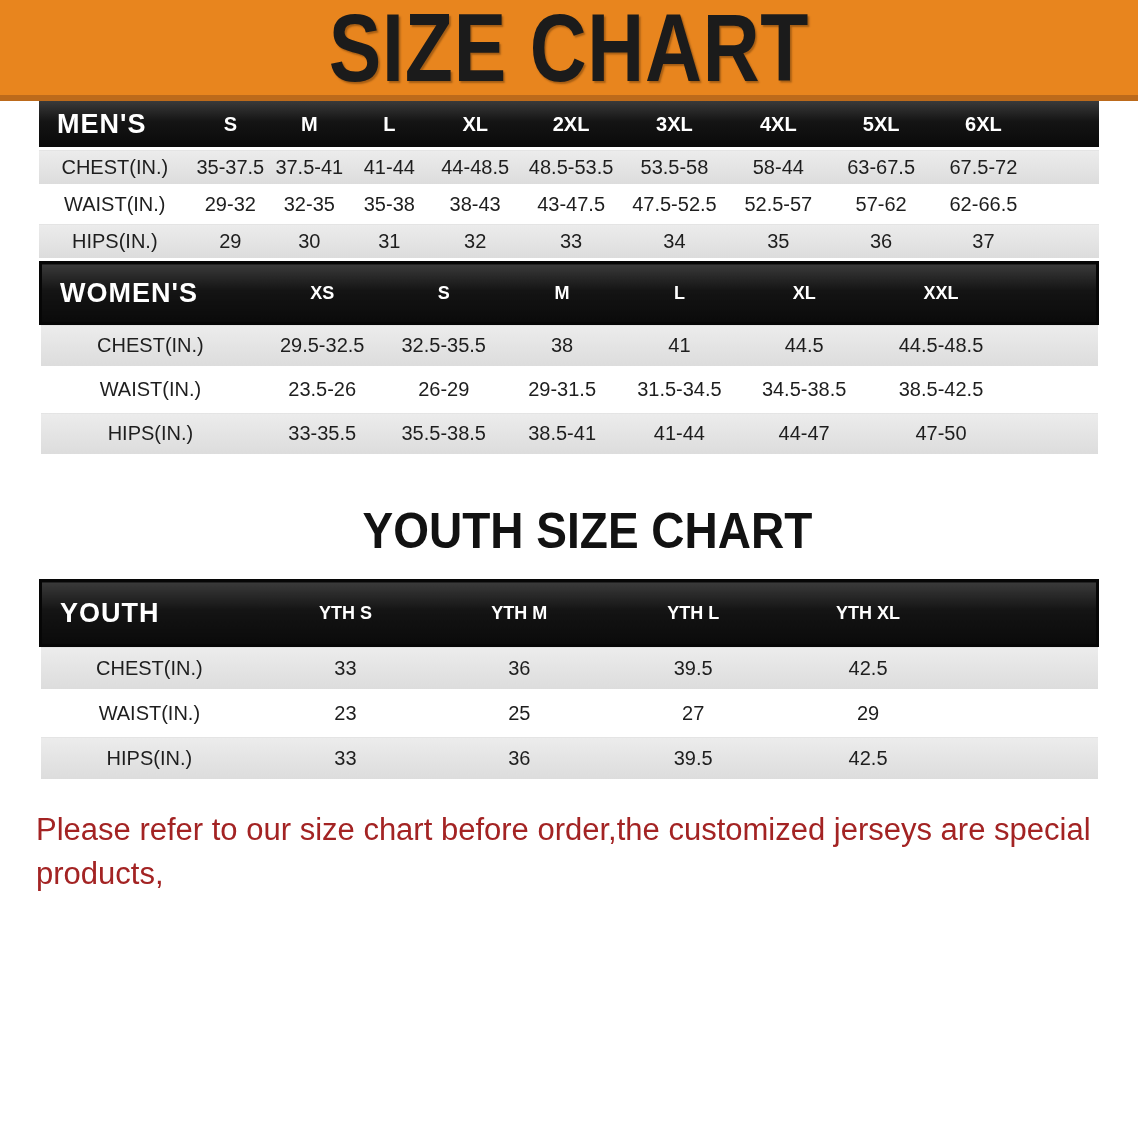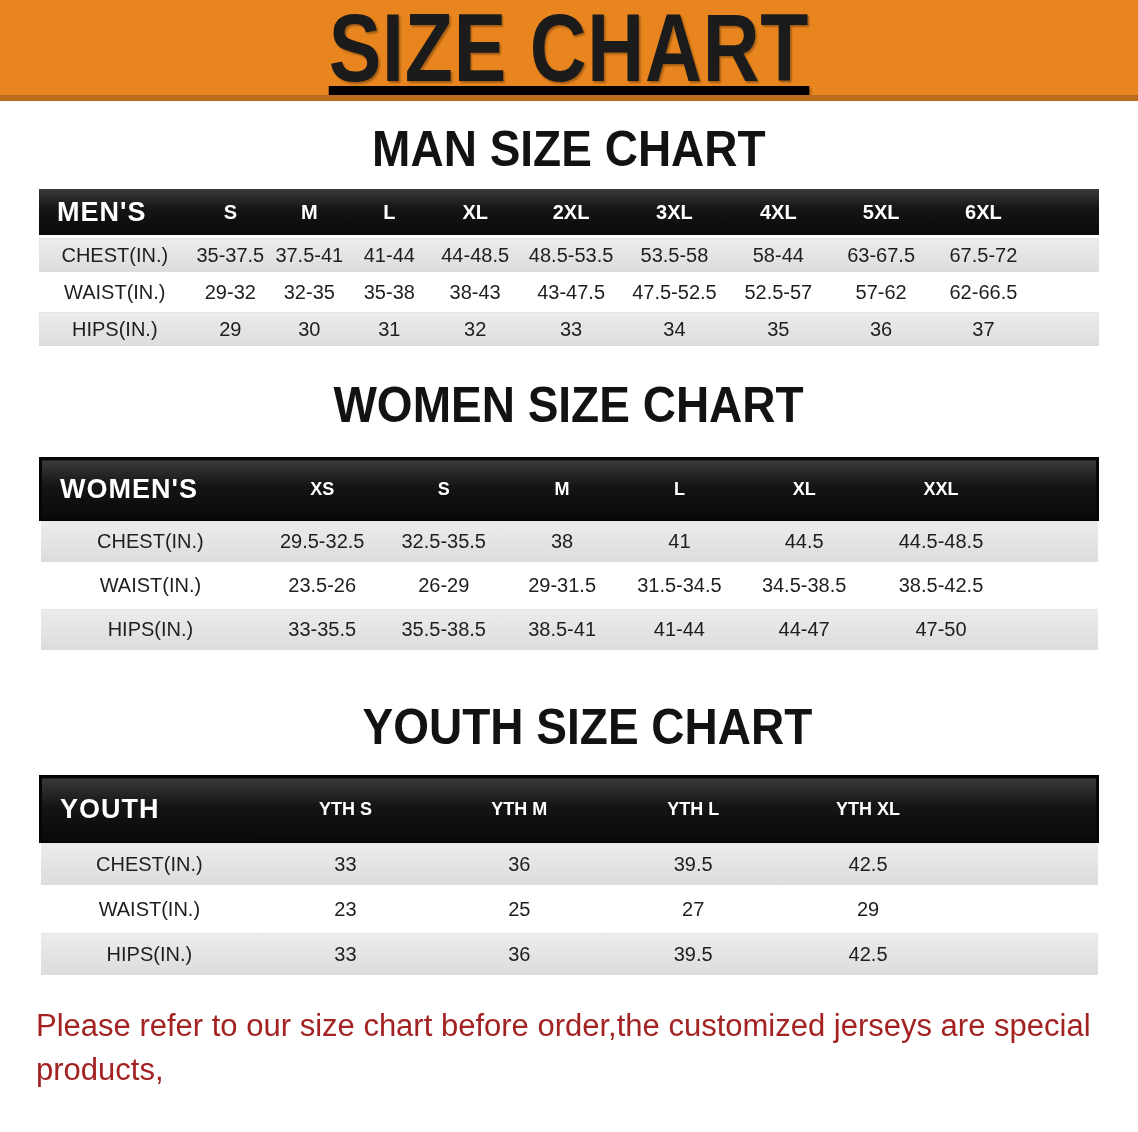--- a/index.html
+++ b/index.html
@@ -15,21 +15,20 @@
   
   .banner {
     width: 100%;
     height: 95px;
     background: var(--banner-bg, #E8851E);
     border-bottom: 6px solid var(--banner-edge, #BC6A1B);
     display: flex;
     align-items: flex-end;
     justify-content: center;
     overflow: hidden;
-    text-decoration: underline;
   }
   .banner-title {
     display: inline-block;
     font-size: 96px;
     line-height: 95px;
     font-weight: 800;
     color: #1b1b1b;
     letter-spacing: 1px;
     transform: scaleX(0.82);
     transform-origin: center;
@@ -119,23 +118,20 @@
   }
 </style>
 </head>
 <body>
 
 <div class="banner">
   <span class="banner-title">SIZE CHART</span>
 </div>
 
 <div class="section">
-  <h2 class="section-heading heading-man">
-    <span>MAN SIZE CHART</span>
-  </h2>
   <table class="size-table table-mens" id="table-0">
       <colgroup>
         <col style="width: 14.3%;">
         <col style="width: 7.5%;">
         <col style="width: 7.4%;">
         <col style="width: 7.7%;">
         <col style="width: 8.5%;">
         <col style="width: 9.6%;">
         <col style="width: 9.9%;">
         <col style="width: 9.7%;">
@@ -196,23 +192,20 @@
           <td>35</td>
           <td>36</td>
           <td>37</td>
           <td></td>
         </tr>
       </tbody>
     </table>
 </div>
 
 <div class="section">
-  <h2 class="section-heading heading-women">
-    <span>WOMEN SIZE CHART</span>
-  </h2>
   <table class="size-table table-womens" id="table-1">
       <colgroup>
         <col style="width: 20.8%;">
         <col style="width: 11.7%;">
         <col style="width: 11.3%;">
         <col style="width: 11.1%;">
         <col style="width: 11.1%;">
         <col style="width: 12.5%;">
         <col style="width: 13.4%;">
         <col style="width: 8.1%;">

